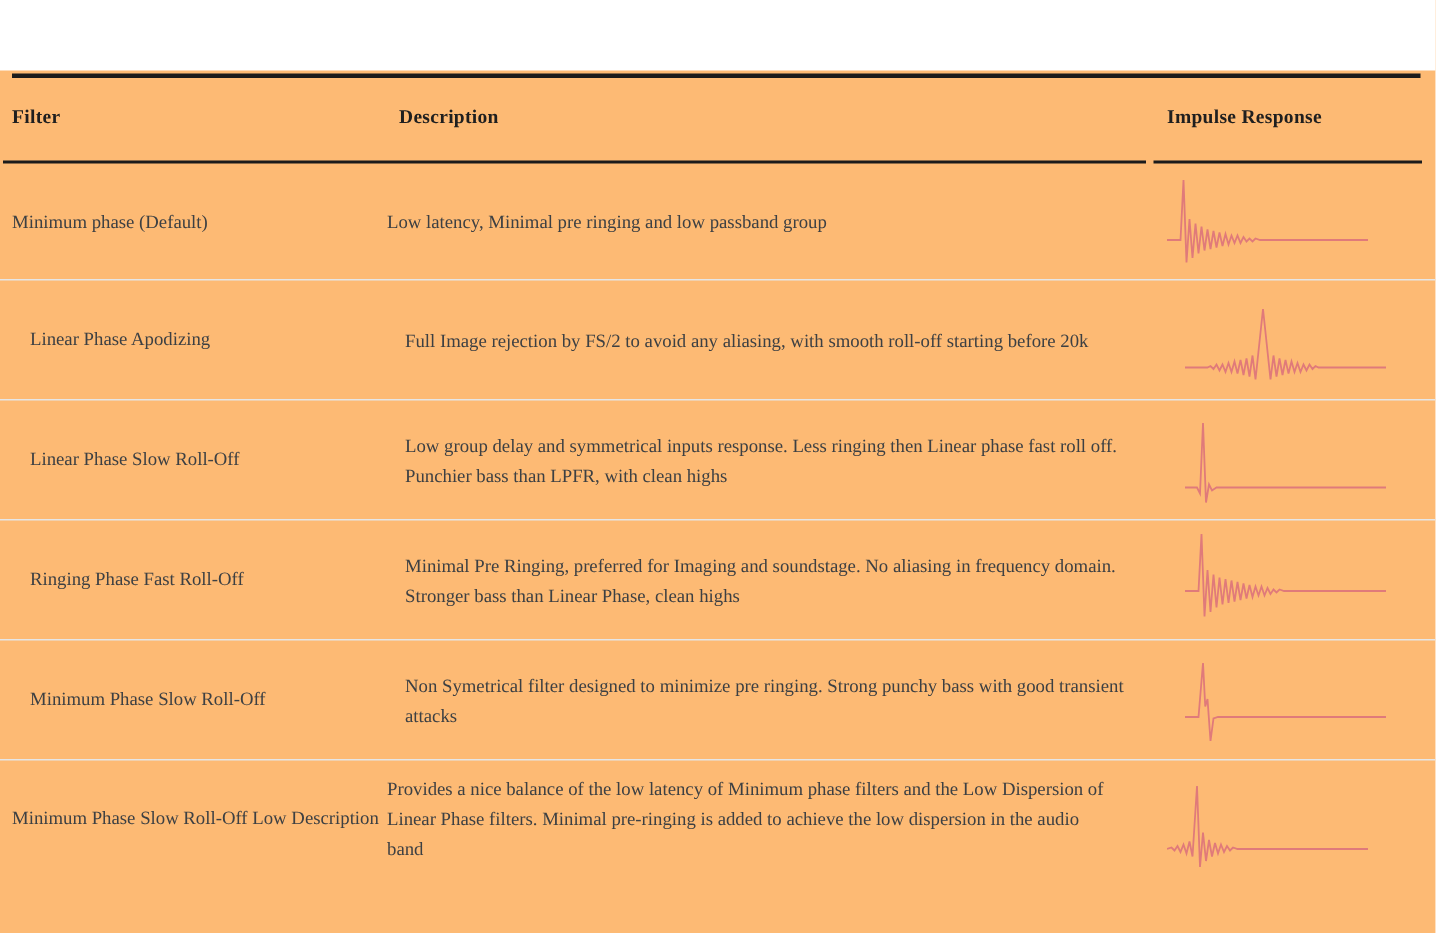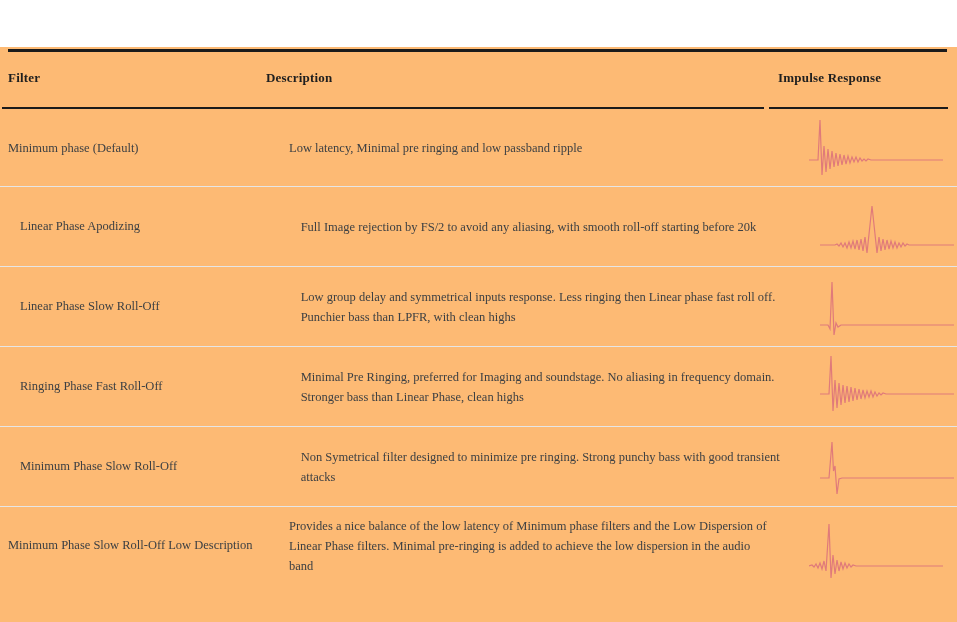--- a/index.html
+++ b/index.html
@@ -42,21 +42,21 @@
     display: flex;
     align-items: center;
     border-bottom: 1px solid var(--row-divider, #e6e6e6);
     box-sizing: border-box;
   }
   .row.h77 { height: 77px; }
   .row.h80 { height: 80px; padding-left: 12px; }
   .row.last { border-bottom: none; }
   .cell { box-sizing: border-box; }
   .cell.filter {
-    width: 289px; padding-left: 8px;
+    width: 258px; padding-left: 8px;
     font-size: 12.5px; color: var(--body-text, #3d4043);
     white-space: nowrap;
   }
   .cell.desc {
     width: 512px; padding-right: 25px;
     font-size: 12.5px; line-height: 20px;
     color: var(--body-text, #3d4043);
   }
   .cell.impulse { flex: 1; }
   .cell.impulse svg { display: block; margin-left: 8px; }
@@ -73,21 +73,21 @@
     <div class="col-header desc">Description</div>
     <div class="col-header impulse">Impulse Response</div>
     <div class="header-underline left"></div>
     <div class="header-underline right"></div>
   </div>
 
   <div class="rows">
 
     <div class="row h77">
       <div class="cell filter">Minimum phase (Default)</div>
-      <div class="cell desc">Low latency, Minimal pre ringing and low passband ripple</div>
+      <div class="cell desc">Low latency, Minimal pre ringing and low passband group</div>
       <div class="cell impulse">
         <svg width="137" height="68" viewBox="0 0 137 68">
             <polyline points="0,46 9,46 11,6 13,61 15,32 17,58 19,35 21,55 23,37 25,53 27,39 29,52 31,40 33,51 35,41 37,50 39,42 41,49 43,43 45,48 47,43 49,48 51,44 53,47 55,45 57,47 59,45 62,46 134,46" fill="none" stroke="#e07a7a" stroke-width="1.2"></polyline>
           </svg>
       </div>
     </div>
 
     <div class="row h80">
       <div class="cell filter">Linear Phase Apodizing</div>
       <div class="cell desc">Full Image rejection by FS/2 to avoid any aliasing, with smooth roll-off starting before 20k</div>

